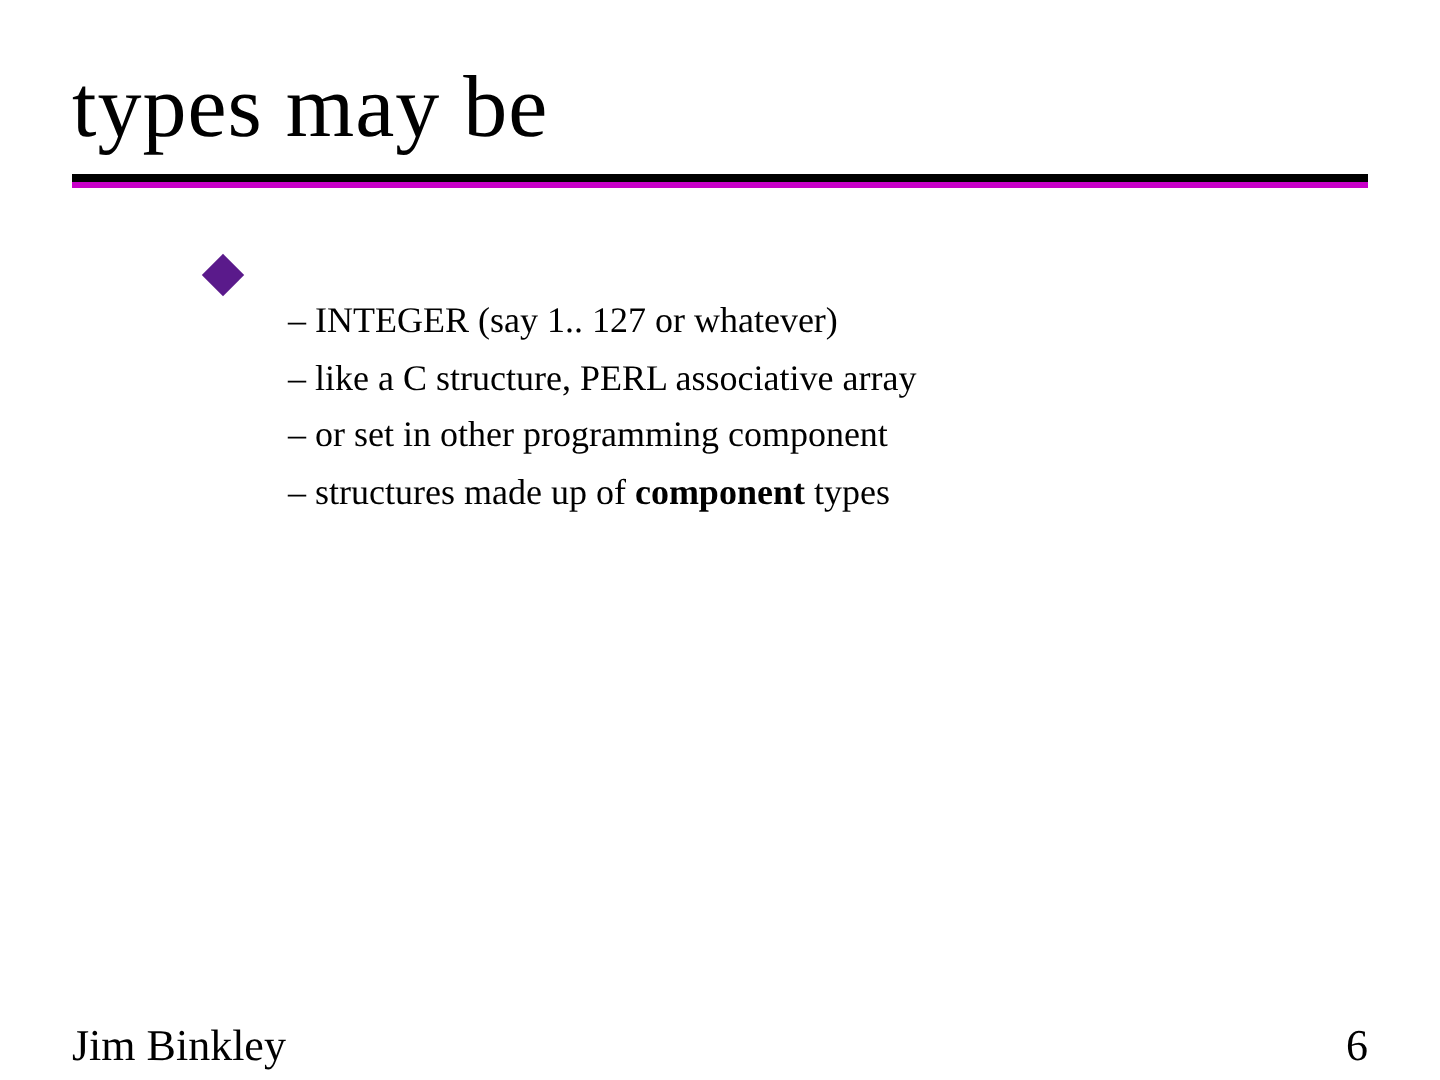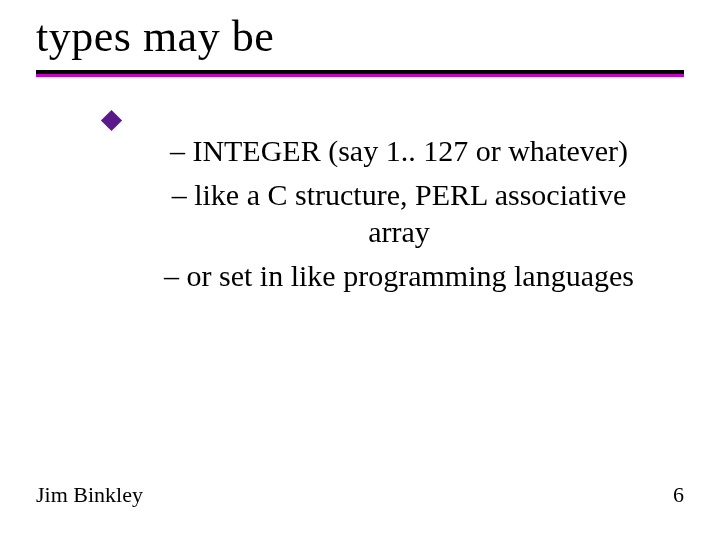--- a/index.html
+++ b/index.html
@@ -1,44 +1,47 @@
 <!DOCTYPE html>
 <html><head>
 <meta charset="utf-8">
 <style>
   * { margin: 0; padding: 0; box-sizing: border-box; }
   html, body { width: 720px; height: 540px; background: #fff; font-family: "Times New Roman", Times, serif; color: #000; }
-  .slide { width: 720px; height: 540px; position: relative; padding: 11px 36px 0 36px; }
+  .slide { width: 720px; height: 540px; position: relative; padding: 28px 36px 0 36px; }
   .title { font-size: 44px; font-weight: 400; letter-spacing: 0.5px; padding-bottom: 6px; }
   .rule { border-bottom: 4px solid #000; margin-top: 2px; }
   .accent { height: 3px; background: #c800c8; margin-top: 0; }
   .body { margin-top: 24px; padding-left: 68px; padding-right: 30px; }
   .l1 { display: flex; align-items: flex-start; font-size: 30px; margin-bottom: 4px; }
   .diamond { width: 15px; height: 15px; background: #5a1a8b; transform: rotate(45deg); margin-top: 12px; margin-right: 12px; flex: none; }
   .l1-text .bold { font-weight: 700; }
-  .l2 { font-size: 30px; margin-left: 40px; margin-bottom: 6px; line-height: 1.25; text-align: center; }
-  .footer { position: absolute; bottom: 32px; left: 36px; right: 36px; display: flex; justify-content: space-between; font-size: 22px; align-items: flex-end; }
+  .l2 { font-size: 18px; margin-left: 40px; margin-bottom: 6px; line-height: 1.25; }
+  .footer { position: absolute; bottom: 4px; left: 36px; right: 36px; display: flex; justify-content: space-between; font-size: 22px; align-items: flex-end; }
 </style>
 </head>
 <body>
 
 <div class="slide">
   <div class="title">types may  be</div>
   <div class="rule"></div>
   <div class="accent"></div>
 
   <div class="body">
 
     <div class="l1">
       <span class="diamond"></span>
     </div>
     <div class="l2">– INTEGER (say 1.. 127 or whatever)</div>
 
     <div class="l2">– like a C structure, PERL associative array</div>
-    <div class="l2">– or set in like programming languages</div>
+    <div class="l2">– or set in other programming component</div>
+    <div class="l2">
+      <span>– structures made up of </span><span class="bold" style="font-weight:700">component</span><span> types</span>
+    </div>
 
   </div>
 
   <div class="footer">
     <span>Jim Binkley</span>
     <span>6</span>
   </div>
 </div>
 
 </body></html>

